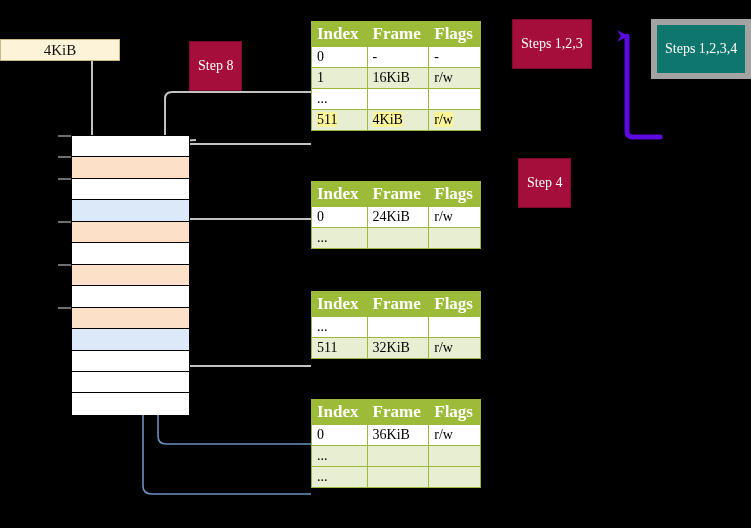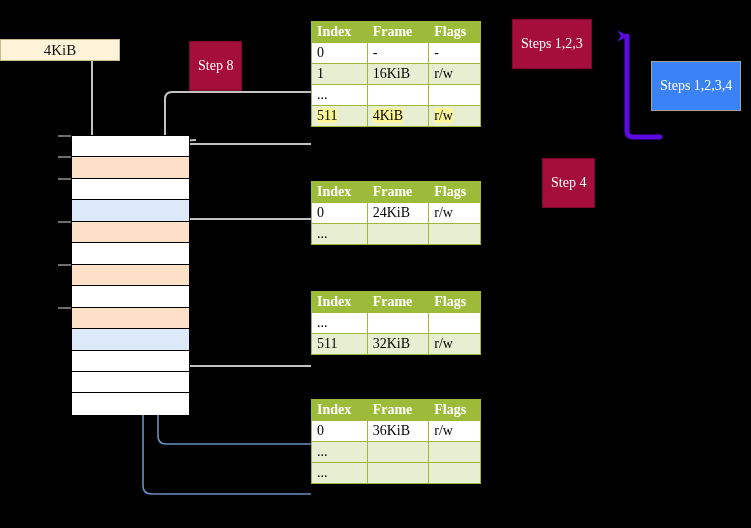--- a/index.html
+++ b/index.html
@@ -17,25 +17,25 @@
     font-size:15px;line-height:1;color:#111;box-sizing:border-box;
   }
 
   
   .badge{
     position:absolute;display:flex;align-items:center;justify-content:center;
     font-size:14px;line-height:1;padding:17px 8px;box-sizing:border-box;
     color:#fff;white-space:nowrap;
   }
   .badge.crimson{background:#a50d3a;border:1px solid #7c0a2c;}
-  .badge.violet{background:#3b82f6;border:1px solid #a3a3a3;margin-top:42px;}
+  .badge.violet{background:#0f766e;border:6px solid #a3a3a3;}
   #badge-step0{left:189px;top:41px;}
   #badge-steps123{left:512px;top:19px;}
   #badge-steps1234{left:651px;top:19px;}
-  #badge-step4{left:518px;top:158px;margin-left:24px;}
+  #badge-step4{left:518px;top:158px;}
 
   
   #memory-column{
     position:absolute;left:71px;top:135px;width:119px;height:280px;
     border:1px solid #000;box-sizing:border-box;background:#fff;
   }
   #memory-column .mrow{
     height:21.46px;box-sizing:border-box;border-bottom:1px solid #000;
     background:#fff;
   }
@@ -47,21 +47,21 @@
   .ptable{
     position:absolute;width:170px;border-collapse:collapse;
     border:1px solid #9cb93b;background:#fff;font-size:14px;
   }
   .ptable td,.ptable th{
     border:1px solid #9cb93b;padding:2px 5px;height:21px;
     box-sizing:border-box;text-align:left;font-weight:normal;
     white-space:nowrap;overflow:hidden;
   }
   .ptable th{
-    background:#9cbb38;color:#fff;font-weight:bold;font-size:14px;
+    background:#9cbb38;color:#fff;font-weight:bold;font-size:17px;
   }
   .ptable td.c0{width:56px;}
   .ptable td.c1{width:62px;}
   .ptable td.c2{width:52px;}
   .ptable th.c0{width:56px;}
   .ptable th.c1{width:62px;}
   .ptable th.c2{width:52px;margin-left:16px;}
   .ptable tr.shade td{background:#e8eed2;}
   .ptable tr.plain td{background:#fff;}
   .ptable tr.hl td{background:#e8eed2;}

